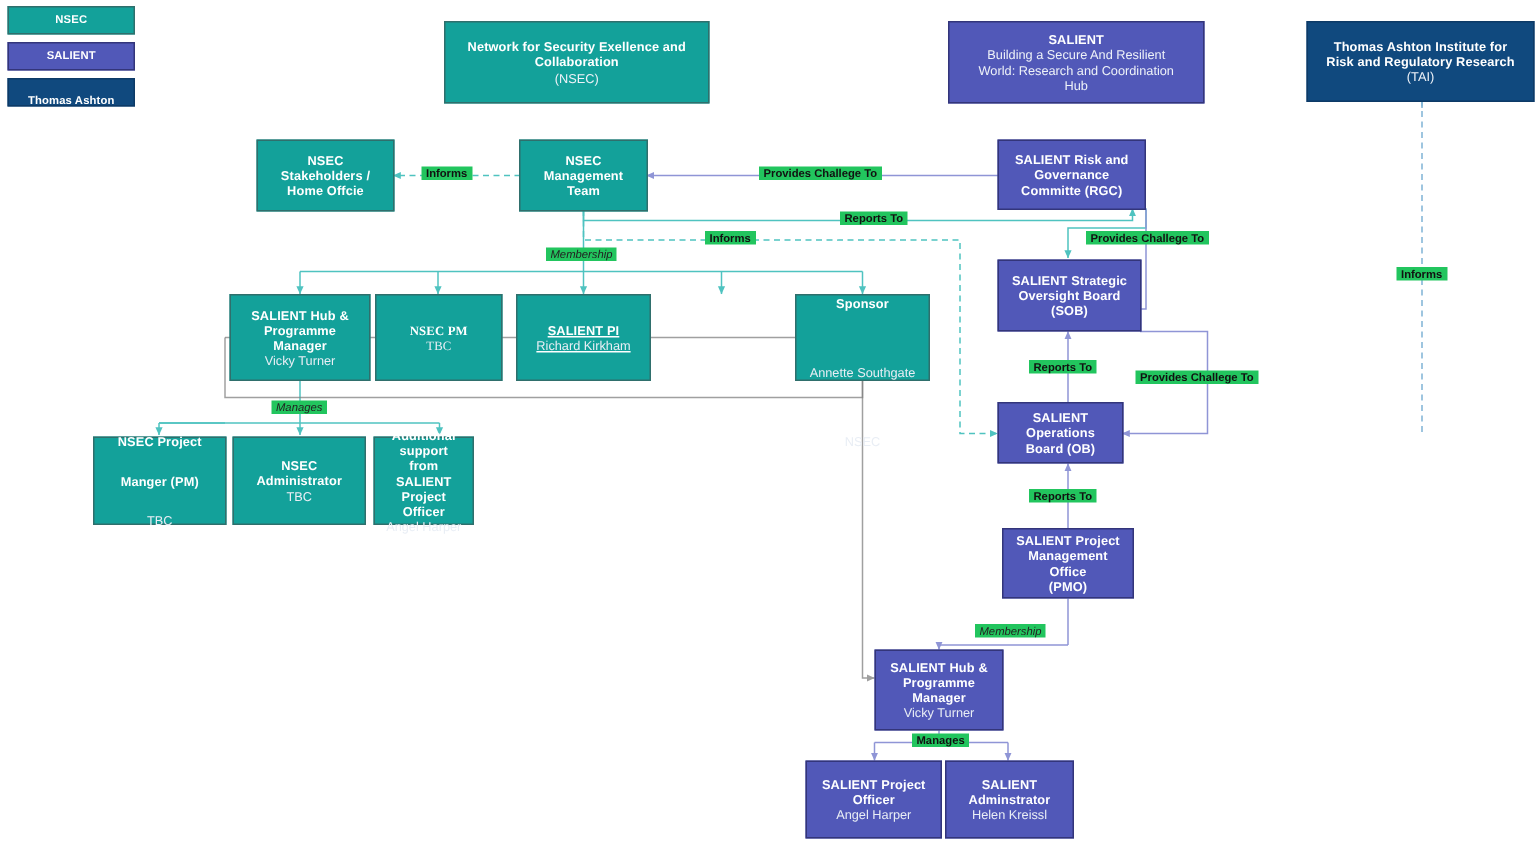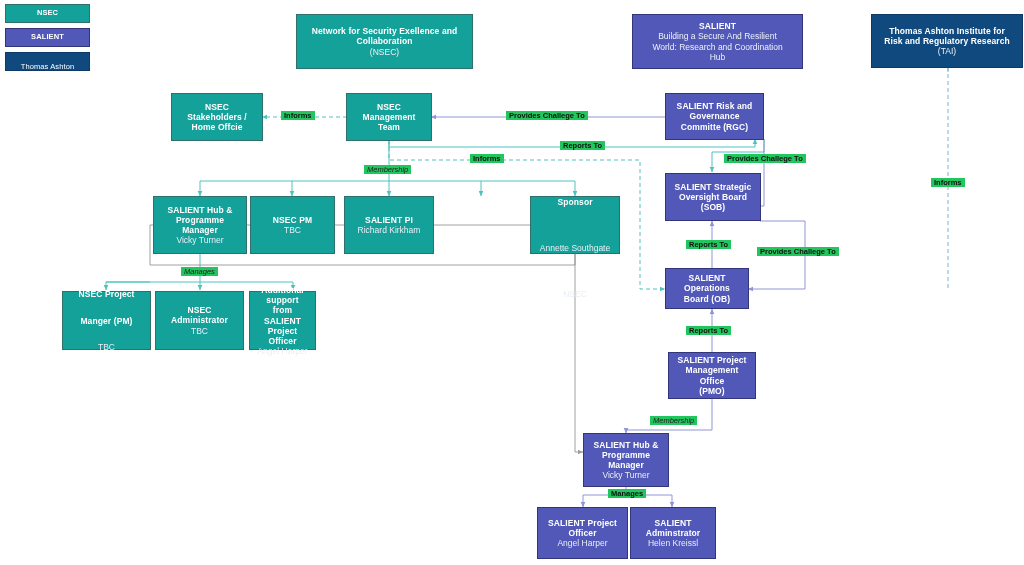--- a/index.html
+++ b/index.html
@@ -23,21 +23,21 @@
     border:1px solid #3f3f3f;
   }
   .nsec  {background:#13a19a;border-color:#2f6f6c;}
   .salient{background:#5158b8;border-color:#33357a;}
   .tai   {background:#10497e;border-color:#0d3a66;}
 
   .node .t1{font-weight:bold;font-size:8.5px;letter-spacing:.1px;}
   .node .t2{font-weight:normal;font-size:8.5px;color:#e9eef5;}
 
   .legend .t1{font-weight:bold;font-size:7.5px;}
-  .legend.tai .t1{font-weight:normal;font-size:7.5px;margin-top:12px;}
+  .legend.tai .t1{font-weight:bold;font-size:7.5px;margin-top:12px;}
 
   .hdr .t1{font-weight:bold;font-size:8.5px;}
   .hdr .t2{font-weight:normal;font-size:8.5px;color:#eef2f8;}
 
   .elabel{
     position:absolute;
     font-size:7.5px;font-weight:bold;
     color:#111111;
     background:#22c55e;
     padding:0 3px;
@@ -183,26 +183,26 @@
     <span class="t1">(PMO)</span>
   </div>
 
   <div class="node nsec" style="left:153px;top:196px;width:94px;height:58px;">
     <span class="t1">SALIENT Hub &amp;</span>
     <span class="t1">Programme</span>
     <span class="t1">Manager</span>
     <span class="t2">Vicky Turner</span>
   </div>
 
-  <div class="node nsec" style="left:250px;top:196px;width:85px;height:58px;">
+  <div class="node nsec" style="left:250px;top:196px;width:85px;height:58px;font-family:Liberation Serif, serif;">
     <span class="t1">NSEC PM</span>
     <span class="t2">TBC</span>
   </div>
 
-  <div class="node nsec" style="left:344px;top:196px;width:90px;height:58px;">
+  <div class="node nsec" style="left:344px;top:196px;width:90px;height:58px;text-decoration:underline;">
     <span class="t1">SALIENT PI</span>
     <span class="t2">Richard Kirkham</span>
   </div>
 
 
   <div class="node nsec" style="left:530px;top:196px;width:90px;height:58px;gap:36px;">
     <span class="t1">Home Office</span>
     <span class="t1">Sponsor</span>
     <span class="t2">Annette Southgate</span>
     <span class="t2">NSEC</span>

